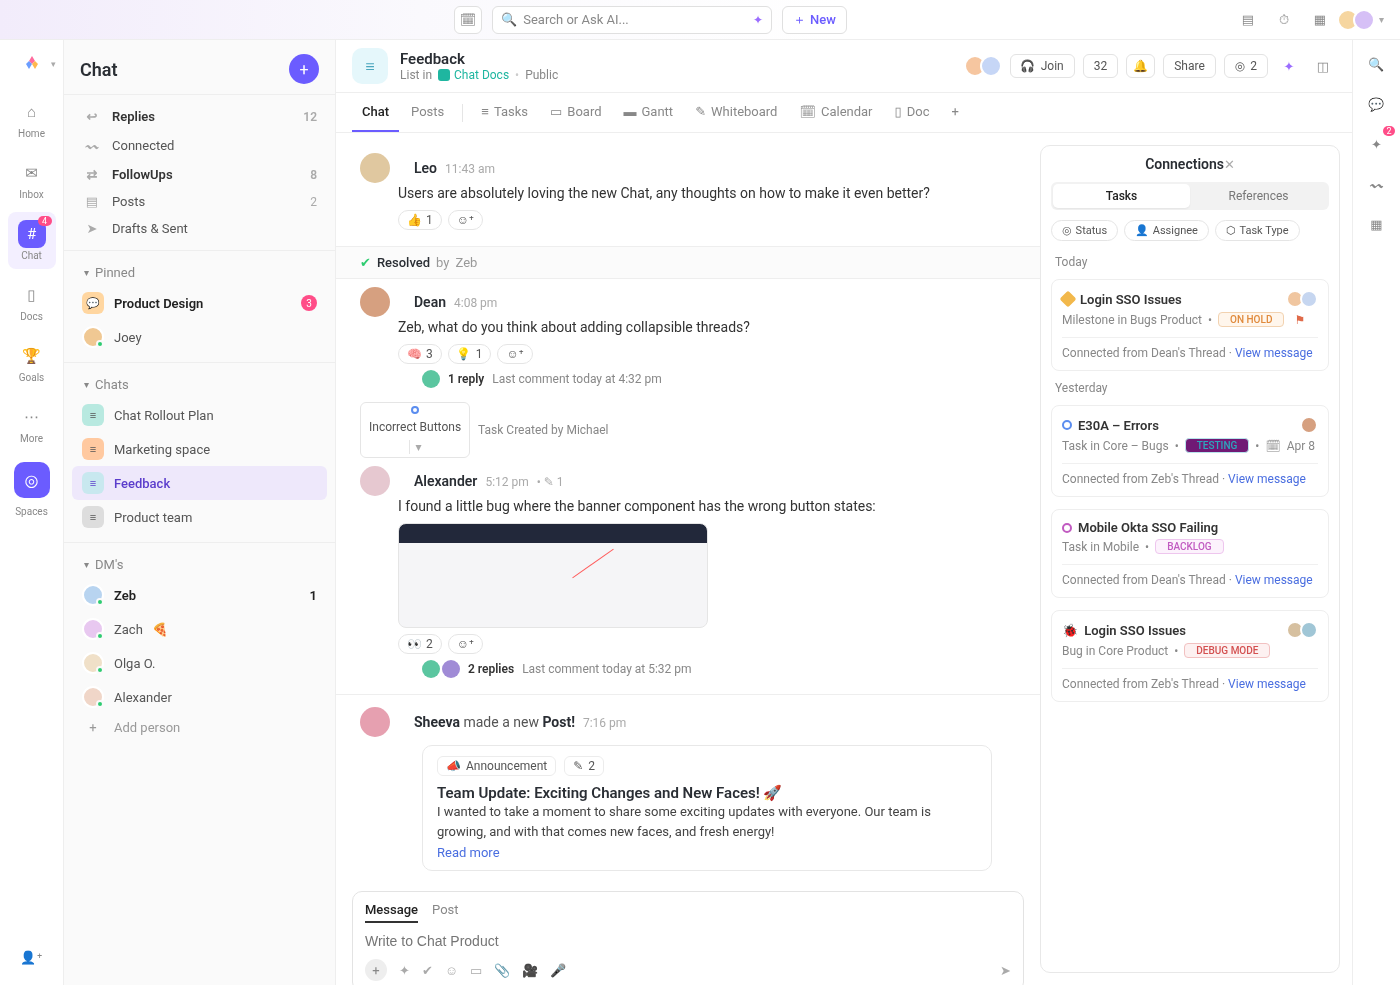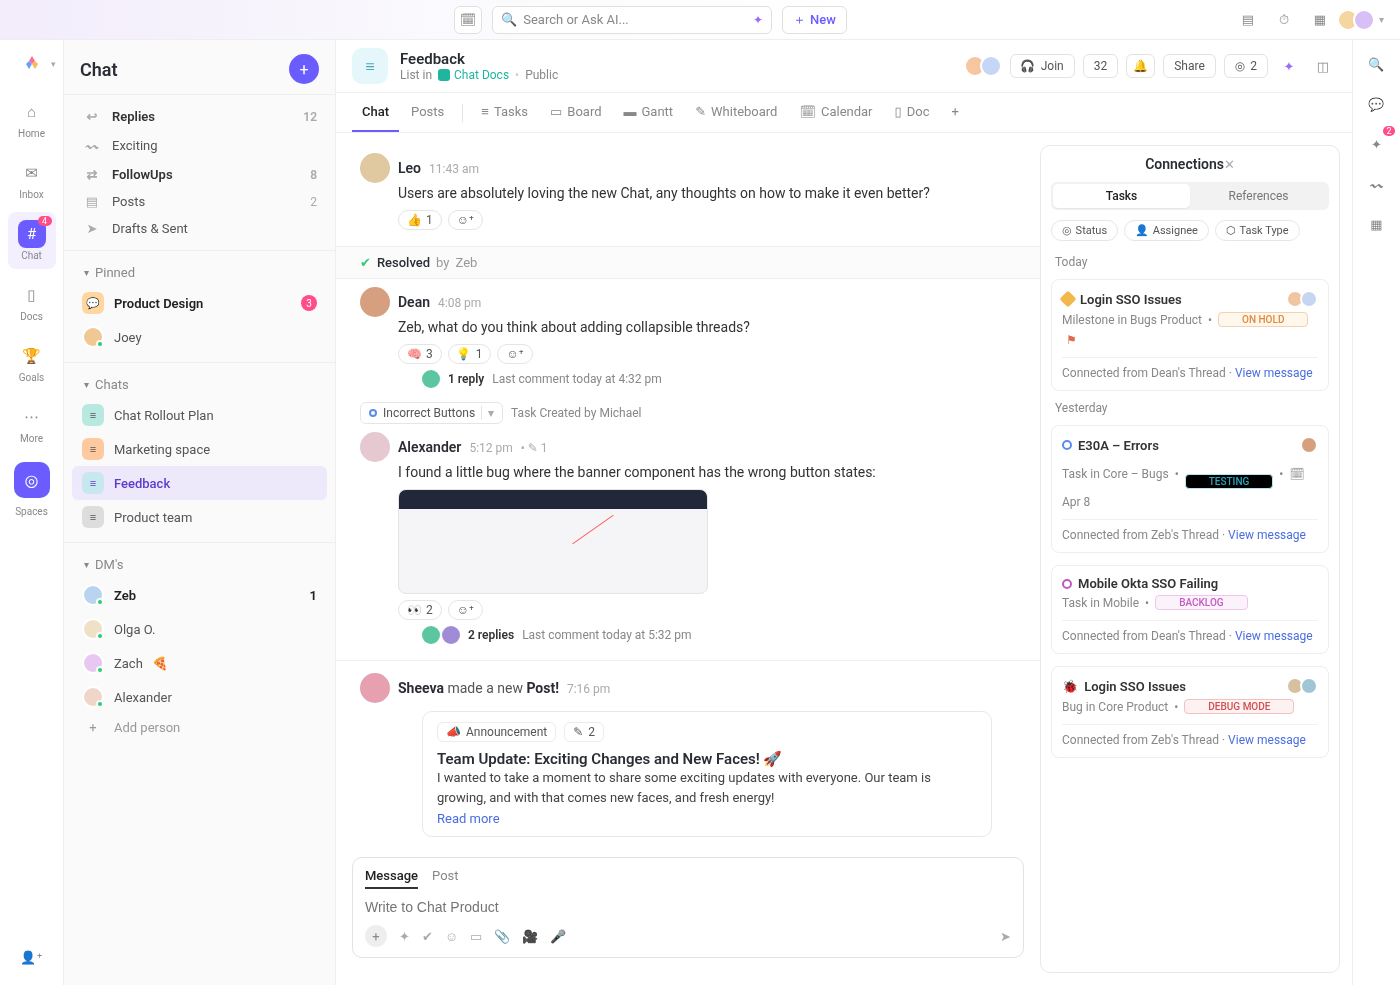--- a/index.html
+++ b/index.html
@@ -57,35 +57,35 @@
 .header-title .sub .sq { display: inline-flex; align-items: center; gap: 4px; color: #1fb6a0; }
 .header-right { margin-left: auto; display: flex; align-items: center; gap: 8px; }
 .pill { border: 1px solid #e3e3e3; border-radius: 6px; padding: 4px 10px; font-size: 12px; color: #555; display: flex; align-items: center; gap: 5px; }
 .tab-row { display: flex; align-items: center; gap: 2px; padding: 0 16px; border-bottom: 1px solid #eee; height: 40px; }
 .tab { padding: 0 10px; height: 100%; display: flex; align-items: center; gap: 5px; color: #888; font-size: 13px; cursor: pointer; border-bottom: 2px solid transparent; }
 .tab.active { color: #222; border-bottom-color: #6b5cff; font-weight: 500; }
 .tab-div { width: 1px; height: 18px; background: #e5e5e5; margin: 0 6px; }
 .conv-area { flex: 1; display: flex; min-height: 0; }
 .messages { flex: 1; display: flex; flex-direction: column; overflow: auto; padding: 12px 0 0; }
 .msg { padding: 8px 24px 4px; }
-.msg-head { display: flex; align-items: center; gap: 8px; }
+.msg-head { display: flex; align-items: center; gap: 24px; }
 .msg-avatar { width: 30px; height: 30px; border-radius: 50%; background: #ddd; flex-shrink: 0; }
 .msg-meta { display: flex; align-items: baseline; gap: 8px; }
 .msg-name { font-weight: 600; font-size: 14px; }
 .msg-time { color: #aaa; font-size: 12px; }
 .msg-body { padding-left: 38px; font-size: 14px; color: #333; line-height: 1.5; }
 .react-row { display: flex; gap: 6px; padding: 6px 0 2px 38px; }
 .react-chip { border: 1px solid #e5e5e5; border-radius: 16px; padding: 2px 8px; font-size: 12px; display: flex; align-items: center; gap: 4px; background: #fff; color: #555; }
 .resolved-bar { display: flex; align-items: center; gap: 6px; border-top: 1px solid #eee; border-bottom: 1px solid #eee; margin-top: 10px; padding: 8px 24px; font-size: 13px; background: #fbfbfb; }
 .resolved-bar .chk { color: #2ecc71; }
 .thread-info { padding: 4px 24px 4px 62px; display: flex; align-items: center; gap: 8px; font-size: 12px; color: #888; }
 .thread-info .mini-av { width: 18px; height: 18px; border-radius: 50%; background: #ccc; }
 .thread-info .repl { font-weight: 600; color: #333; }
 .task-chip-row { padding: 6px 24px 0; display: flex; align-items: center; gap: 8px; font-size: 12px; }
-.task-chip { border: 1px solid #e5e5e5; border-radius: 6px; padding: 3px 8px; display: flex; align-items: center; gap: 6px; color: #555; }
+.task-chip { border: 1px solid #e5e5e5; border-radius: 6px; padding: 3px 8px; display: flex; align-items: center; gap: 6px; color: #555; flex-direction: column; }
 .task-chip .dot { width: 8px; height: 8px; border-radius: 50%; border: 2px solid #5b8def; }
 .task-chip .dd { color: #aaa; border-left: 1px solid #e5e5e5; padding-left: 6px; }
 .task-created { color: #888; }
 .attach { margin-left: 38px; margin-top: 6px; width: 310px; height: 105px; border-radius: 8px; background: linear-gradient(#22283a 0 18%, #f5f5f7 18% 100%); border: 1px solid #e5e5e5; position: relative; overflow: hidden; }
 .attach .redline { position: absolute; left: 55%; top: 38%; width: 50px; height: 1px; background: #ff5b5b; transform: rotate(-35deg); }
 .post-block { border: 1px solid #e8e8e8; border-radius: 10px; margin: 8px 24px 8px 62px; padding: 10px 14px; }
 .post-top { display: flex; align-items: center; gap: 8px; }
 .post-tag { border: 1px solid #ececec; border-radius: 6px; padding: 2px 8px; font-size: 12px; color: #555; display: flex; align-items: center; gap: 5px; }
 .post-h { font-size: 15px; font-weight: 600; margin-top: 8px; }
 .post-body { font-size: 13px; color: #444; margin-top: 0; line-height: 1.5; }
@@ -105,23 +105,23 @@
 .conn-tabs .ctab { flex: 1; text-align: center; padding: 5px 0; border-radius: 5px; color: #777; cursor: pointer; }
 .conn-tabs .ctab.active { background: #fff; color: #222; font-weight: 500; box-shadow: 0 1px 2px rgba(0,0,0,.06); }
 .filter-row { display: flex; gap: 6px; padding: 10px; flex-wrap: wrap; }
 .filter-chip { border: 1px solid #e5e5e5; border-radius: 14px; padding: 3px 10px; font-size: 11px; color: #555; display: flex; align-items: center; gap: 4px; }
 .day-label { padding: 4px 14px; font-size: 12px; color: #888; }
 .card { border: 1px solid #eee; border-radius: 8px; margin: 6px 10px; padding: 10px; font-size: 12px; }
 .card .c-title { font-size: 13px; font-weight: 600; display: flex; align-items: center; gap: 6px; color: #333; }
 .card .c-sub { color: #888; margin-top: 4px; display: flex; align-items: center; gap: 6px; flex-wrap: wrap; }
 .card .c-foot { color: #888; margin-top: 10px; border-top: 1px solid #f0f0f0; padding-top: 8px; }
 .card .c-foot a { color: #4a6ee0; cursor: pointer; }
-.status-chip { border: 1px solid; border-radius: 4px; padding: 1px 23px; font-size: 10px; font-weight: 500; }
+.status-chip { border: 1px solid; border-radius: 4px; padding: 1px 11px; font-size: 10px; font-weight: 500; }
 .st-onhold { color: #e08a3c; border-color: #f2d2b0; background: #fff6ec; }
-.st-testing { color: #2ca7bd; border-color: #b8e4ec; background: #000000; margin-top: 16px; }
+.st-testing { color: #2ca7bd; border-color: #b8e4ec; background: #701a75; }
 .st-backlog { color: #c15bc1; border-color: #eec6ee; background: #fcf2fc; }
 .st-debug { color: #d35050; border-color: #f2c1c1; background: #fdf1f1; }
 .ic { display: inline-block; }
 .ic-diamond { width: 12px; height: 12px; background: #f2b84b; transform: rotate(45deg); border-radius: 2px; }
 .ic-circle-b { width: 10px; height: 10px; border: 2px solid #5b8def; border-radius: 50%; }
 .ic-circle-p { width: 10px; height: 10px; border: 2px solid #c15bc1; border-radius: 50%; }
 .ic-bug { color: #d35050; }
 .mini-avs { margin-left: auto; display: flex; }
 .mini-avs .avatar { width: 18px; height: 18px; margin-left: -4px; }
 .flag { color: #e06b4a; margin-left: 4px; }
@@ -206,21 +206,21 @@
     </div>
 
     <div class="side-sec">
       <div class="side-row bold">
         <span class="row-icon">↩</span>
         <span>Replies</span>
         <span class="count">12</span>
       </div>
       <div class="side-row">
         <span class="row-icon">〰</span>
-        <span>Exciting</span>
+        <span>Connected</span>
       </div>
       <div class="side-row bold">
         <span class="row-icon">⇄</span>
         <span>FollowUps</span>
         <span class="count">8</span>
       </div>
       <div class="side-row">
         <span class="row-icon">▤</span>
         <span>Posts</span>
         <span class="count">2</span>
@@ -278,31 +278,31 @@
         <span>DM's</span>
       </div>
       <div class="dm bold">
         <span class="avatar" style="background:#b8d4f0">
             <span class="presence"></span>
           </span>
         <span>Zeb</span>
         <span class="badge" style="margin-left:auto">1</span>
       </div>
       <div class="dm">
-        <span class="avatar" style="background:#f0e0c8">
-            <span class="presence"></span>
-          </span>
-        <span>Olga O.</span>
-      </div>
-      <div class="dm">
         <span class="avatar" style="background:#e8c8f0">
             <span class="presence"></span>
           </span>
         <span>Zach</span>
         <span>🍕</span>
+      </div>
+      <div class="dm">
+        <span class="avatar" style="background:#f0e0c8">
+            <span class="presence"></span>
+          </span>
+        <span>Olga O.</span>
       </div>
       <div class="dm">
         <span class="avatar" style="background:#f0d6c8">
             <span class="presence"></span>
           </span>
         <span>Alexander</span>
       </div>
       <div class="dm" style="color:#999">
         <span style="width:22px;text-align:center">+</span>
         <span>Add person</span>

